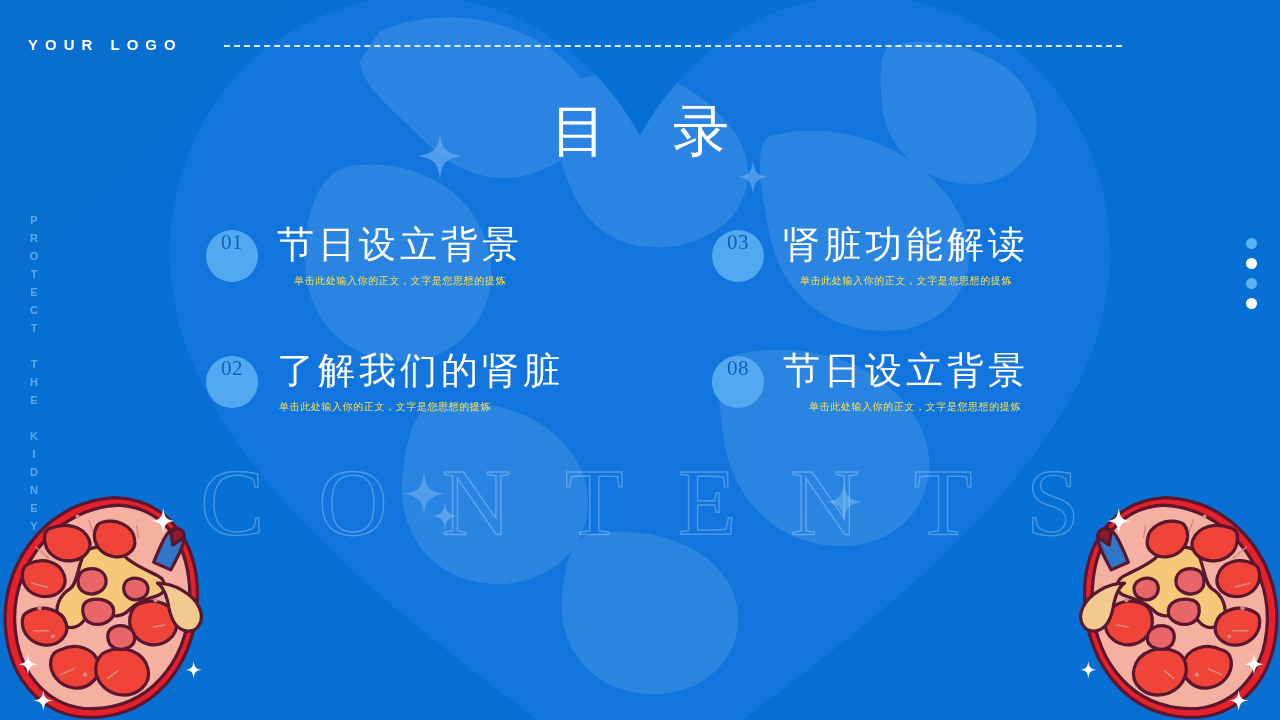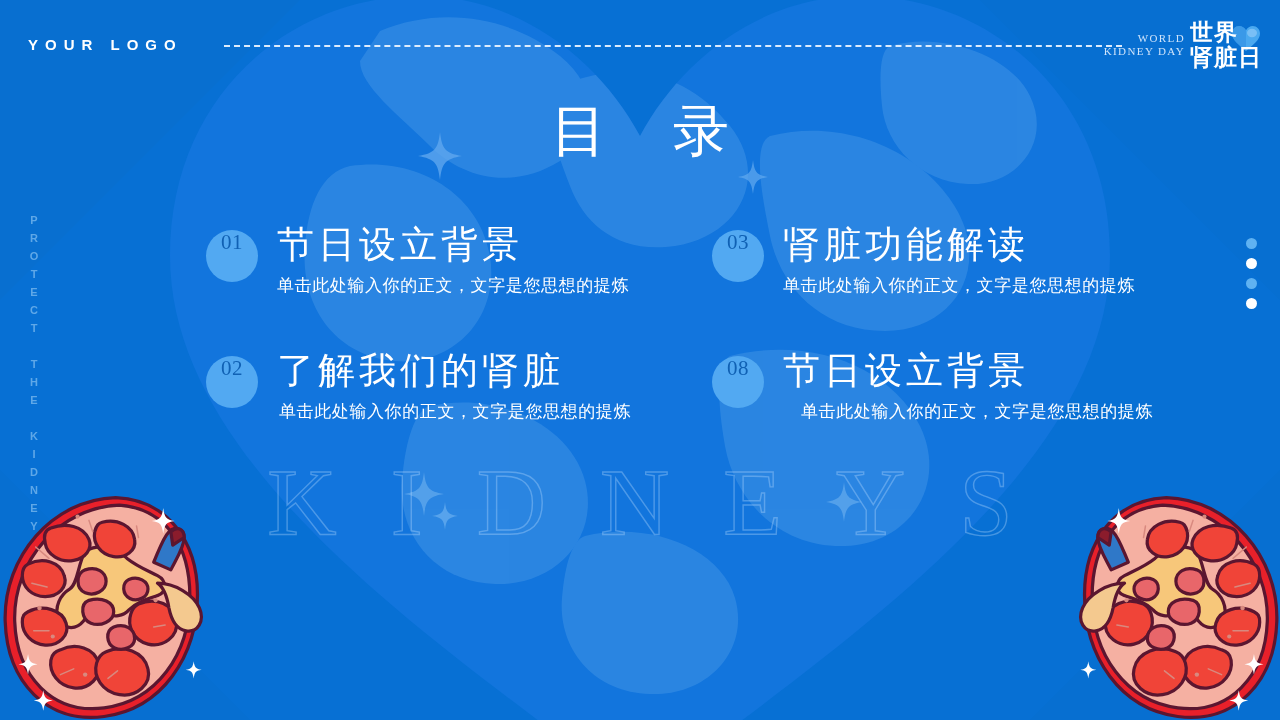--- a/index.html
+++ b/index.html
@@ -80,21 +80,21 @@
   .num-circle span{
     font-family:"Liberation Serif","DejaVu Serif",serif;
     font-size:21px;color:#1061b4;letter-spacing:.5px;
   }
   .toc-text{margin-left:19px;display:flex;flex-direction:column;}
   .toc-head{
     color:#ffffff;font-size:37px;letter-spacing:4px;line-height:1.22;
     white-space:nowrap;font-weight:400;
   }
   .toc-sub{
-    color:#ffffff;font-size:17px;letter-spacing:.6px;margin-top:7px;
+    color:#fde047;font-size:10px;letter-spacing:.6px;margin-top:7px;
     white-space:nowrap;
   }
   
   .item-0 .toc-sub{align-self:center;}
   .item-1 .toc-sub{align-self:flex-start;margin-left:2px;}
   .item-2 .toc-sub{align-self:center;}
   .item-3 .toc-sub{align-self:center;margin-left:18px;}
 
   
   .kidney{position:absolute;bottom:-6px;}
@@ -167,41 +167,25 @@
       <path d="M20 0 C21.8 15.5, 24.5 19.5, 40 22 C24.5 24.5, 21.8 28.5, 20 44 C18.2 28.5, 15.5 24.5, 0 22 C15.5 19.5, 18.2 15.5, 20 0 Z" fill="#6fb3f0" opacity=".6"></path>
     </svg>
     <svg class="sparkle" style="left:826px;top:482px;width:36px;height:40px;" viewBox="0 0 36 40">
       <path d="M18 0 C19.6 14, 22 17.6, 36 20 C22 22.4, 19.6 26, 18 40 C16.4 26, 14 22.4, 0 20 C14 17.6, 16.4 14, 18 0 Z" fill="#6fb3f0" opacity=".6"></path>
     </svg>
     <svg class="sparkle" style="left:432px;top:502px;width:26px;height:28px;" viewBox="0 0 26 28">
       <path d="M13 0 C14.2 10, 15.8 12.5, 26 14 C15.8 15.5, 14.2 18, 13 28 C11.8 18, 10.2 15.5, 0 14 C10.2 12.5, 11.8 10, 13 0 Z" fill="#7cbcf4" opacity=".55"></path>
     </svg>
   </div>
 
-  <div class="watermark">KIDNEYS</div>
+  <div class="watermark">CONTENTS</div>
 
   <div class="logo-text">YOUR  LOGO</div>
   <div class="header-dash"></div>
 
-  <div class="wk-logo">
-    <div class="wk-en">
-      <span class="l1">WORLD</span>
-      <span class="l2">KIDNEY DAY</span>
-    </div>
-    <div class="wk-cn">
-      <span class="c1">世界</span>
-      <span class="c2">肾脏日</span>
-    </div>
-    <svg class="wk-heart" viewBox="0 0 30 28">
-      <path d="M15 27 C7 20.5, 1 15.5, 1 9.6 C1 5.2, 4.3 2, 8.2 2 C11 2, 13.6 3.7, 15 6.3
-               C16.4 3.7, 19 2, 21.8 2 C25.7 2, 29 5.2, 29 9.6 C29 15.5, 23 20.5, 15 27 Z" fill="#4aa9f0"></path>
-      <path d="M15 27 C7 20.5, 1 15.5, 1 9.6 C1 5.2, 4.3 2, 8.2 2 C11 2, 13.6 3.7, 15 6.3 L15 27 Z" fill="#2d8ce2" opacity=".55"></path>
-      <ellipse cx="21" cy="9" rx="5" ry="4.2" fill="#a8d5fb" opacity=".5"></ellipse>
-    </svg>
-  </div>
 
   <div class="side-vertical">PROTECT THE KIDNEYS</div>
 
   <div class="main-title">目 录</div>
 
   <div class="toc">
 
     <div class="toc-item item-0">
       <div class="num-circle">
         <span>01</span>

